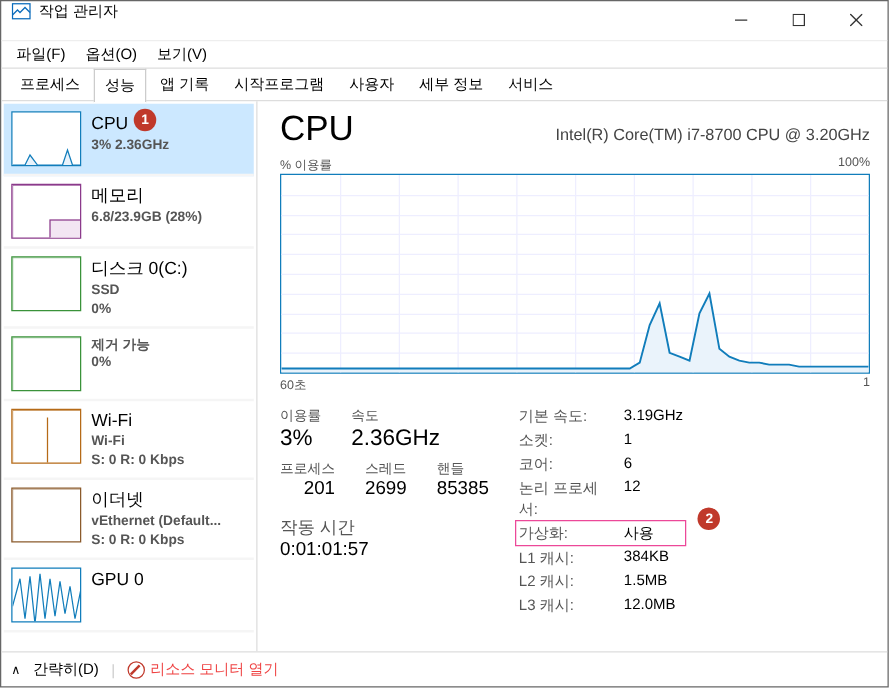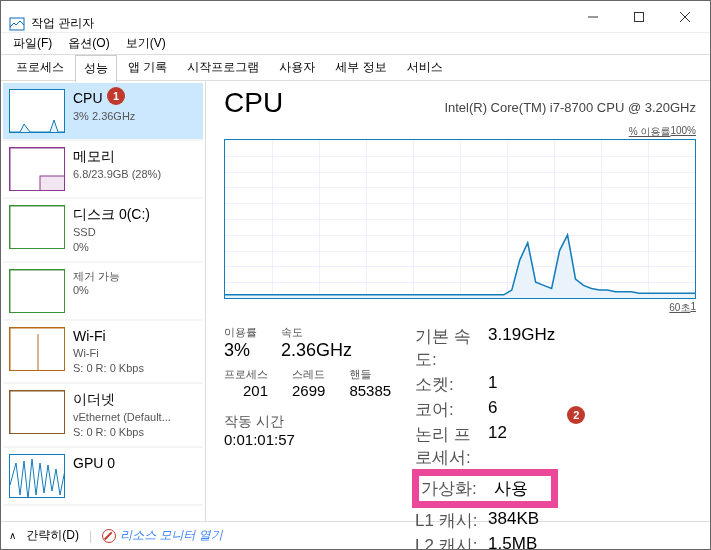--- a/index.html
+++ b/index.html
@@ -1,18 +1,18 @@
 <!DOCTYPE html>
 <html><head>
 <meta charset="utf-8">
 <style>
 * { box-sizing: border-box; margin: 0; padding: 0; font-family: "Malgun Gothic", "Segoe UI", sans-serif; }
 body { width: 711px; height: 550px; background: #fff; border: 1px solid #666; overflow: hidden; }
 
-.titlebar { height: 32px; display: flex; align-items: flex-end; padding: 0 2px 0 8px; border-bottom: 1px solid #eee; }
+.titlebar { height: 32px; display: flex; align-items: flex-start; padding: 0 2px 0 8px; border-bottom: 1px solid #eee; }
 .titlebar .icon { width: 16px; height: 16px; margin-right: 6px; }
 .titlebar .title { font-size: 12px; flex: 1; }
 .titlebar .winbtns { display: flex; }
 .winbtn { width: 46px; height: 30px; display: flex; align-items: center; justify-content: center; font-size: 11px; }
 .winbtn svg { stroke: #333; }
 
 .menubar { height: 22px; display: flex; align-items: center; padding: 0 4px; font-size: 12px; border-bottom: 1px solid #ddd; }
 .menubar span { padding: 2px 8px; }
 
 .tabs { height: 26px; display: flex; align-items: center; padding: 0 6px; border-bottom: 1px solid #ddd; font-size: 12px; gap: 2px; }
@@ -20,47 +20,47 @@
 .tab.active { border: 1px solid #ccc; border-bottom: 1px solid #fff; background: #fff; position: relative; top: 1px; }
 
 .body { display: flex; height: 440px; }
 .sidebar { width: 205px; border-right: 1px solid #ddd; overflow-y: auto; padding: 2px; }
 .side-item { display: flex; padding: 6px; border-bottom: 2px solid #f5f5f5; gap: 8px; position: relative; }
 .side-item.active { background: #cce8ff; }
 .side-item .mini { width: 56px; height: 44px; border: 1px solid #aaa; position: relative; overflow: hidden; background: #fff; }
 .side-item.active .mini { border-color: #117dbb; }
 .side-item .info { flex: 1; font-size: 11px; line-height: 1.35; overflow: hidden; }
 .side-item .info .h { font-size: 14px; font-weight: 400; color: #000; margin-bottom: 1px; }
-.side-item .info .s { color: #555; white-space: nowrap; overflow: hidden; text-overflow: ellipsis; }
+.side-item .info .s { color: #555; white-space: nowrap; overflow: hidden; text-overflow: ellipsis; font-weight: bold; }
 
 .main { flex: 1; padding: 6px 14px 6px 18px; position: relative; }
 .head { display: flex; justify-content: space-between; align-items: baseline; margin-bottom: 6px; }
 .head .t { font-size: 28px; font-weight: 400; }
 .head .m { font-size: 13px; color: #444; }
 
-.graph-label { display: flex; justify-content: flex-end; font-size: 10px; color: #555; text-decoration: underline; }
+.graph-label { display: flex; justify-content: space-between; font-size: 10px; color: #555; }
 .graph { width: 100%; height: 160px; border: 1px solid #117dbb; position: relative; background: #fff; margin-bottom: 2px; overflow: hidden; }
 .grid-v, .grid-h { position: absolute; background: #eef; }
 .graph svg { position: absolute; left: 0; top: 0; width: 100%; height: 100%; }
 
 .stats { display: flex; margin-top: 10px; gap: 24px; font-size: 12px; }
 .col .lbl { font-size: 11px; color: #555; }
 .col .val { font-size: 18px; font-weight: 400; margin-bottom: 6px; }
 .col .val.sm { font-size: 15px; text-align: right; }
 
-.kv { font-size: 17px; color: #444; margin-bottom: 2px; display: flex; gap: 1px; }
+.kv { font-size: 12px; color: #444; margin-bottom: 2px; display: flex; gap: 12px; }
 .kv .k { width: 72px; color: #555; }
 .kv .v { color: #000; }
 
-.highlight-row { border: 7px solid #ec4899; padding: 1px 2px; margin: -2px -3px 1px -3px; }
+.highlight-row { border: 1px solid #ec4899; padding: 1px 2px; margin: -2px -3px 1px -3px; }
 .num-badge { position: absolute; width: 18px; height: 18px; border-radius: 50%; background: #c0392b; color: #fff; font-size: 11px; font-weight: bold; display: flex; align-items: center; justify-content: center; z-index: 5; }
 
 .footer { height: 28px; border-top: 1px solid #ddd; display: flex; align-items: center; padding: 0 8px; font-size: 12px; gap: 10px; }
 .footer .chevron { font-size: 10px; }
-.footer .link { color: #3b82f6; display: flex; align-items: center; gap: 4px; font-style: italic; }
+.footer .link { color: #ef4444; display: flex; align-items: center; gap: 4px; }
 .footer .link .ficon { width: 14px; height: 14px; border: 1.5px solid #c0392b; border-radius: 50%; display: inline-block; position: relative; }
 .footer .link .ficon:after { content: ""; position: absolute; width: 10px; height: 1.5px; background: #c0392b; left: 0px; top: 5px; transform: rotate(-45deg); }
 
 .uptime-lbl { font-size: 14px; color: #555; margin-top: 8px; }
 .uptime-val { font-size: 15px; }
 </style>
 </head>
 <body>
 
 <div class="titlebar">

